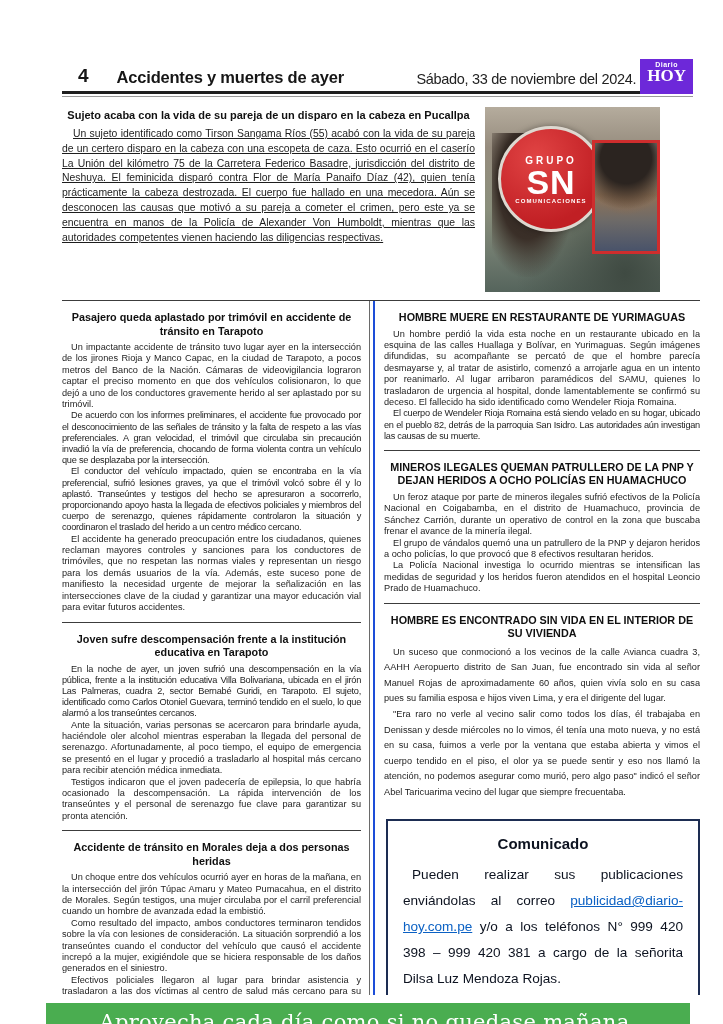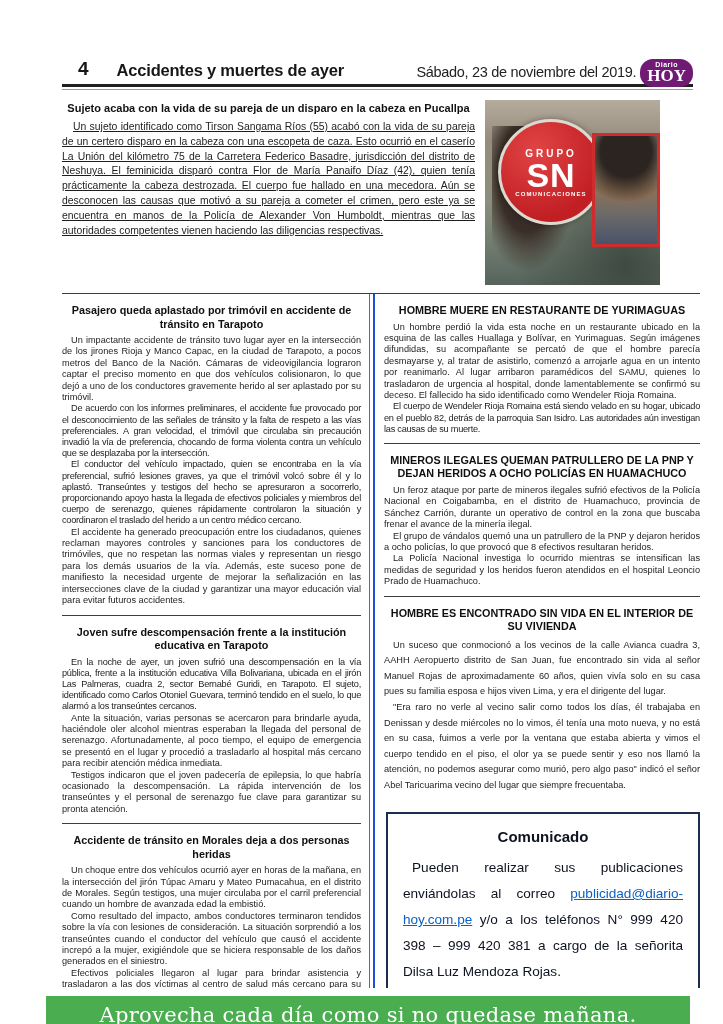--- a/index.html
+++ b/index.html
@@ -5,22 +5,22 @@
   * { margin:0; padding:0; box-sizing:border-box; }
   html,body { width:723px; height:1024px; background:#fff; overflow:hidden; }
   body { font-family:"Liberation Sans", sans-serif; color:#1d1d1d; }
   .page { width:723px; height:1024px; position:relative; background:#fff; }
 
   
   .header { padding-top:52px; margin:0 30px 0 78px; display:flex; align-items:flex-end; }
   .pagenum { font-size:19px; font-weight:bold; color:#161616; margin-right:28px; }
   .section { font-size:16.5px; font-weight:bold; color:#161616; letter-spacing:-0.2px; }
   .date { margin-left:auto; font-size:14.5px; color:#222; letter-spacing:-0.3px; }
-  .logo { display:inline-block; background:#701a75; color:#fff; text-align:center;
-          padding:2px 7px 3px; margin-left:4px; position:relative; top:7px;border-radius:13px; }
+  .logo { display:inline-block; background:#6d28d9; color:#fff; text-align:center;
+          padding:2px 7px 10px; margin-left:4px; position:relative; top:7px; }
   .logo-top { display:block; font-size:7px; font-weight:bold; letter-spacing:0.5px; }
   .logo-main { display:block; font-family:"Liberation Serif", serif; font-weight:bold; font-size:17px; line-height:16px; }
   .header-rule  { margin:4px 30px 0 62px; height:3px; background:#1f1f1f; }
   .header-rule2 { margin:2px 30px 0 62px; height:1px; background:#9a9a9a; }
 
   
   .lead { margin:10px 63px 0 62px; display:flex; gap:10px; }
   .lead-text { width:413px; }
   .lead-title { font-size:11px; font-weight:bold; text-align:center; margin:2px 0 6px; color:#111; }
   .lead-body { font-size:10.4px; line-height:14.8px; text-align:justify; text-indent:11px; color:#1d1d1d;text-decoration:underline; }
@@ -66,21 +66,21 @@
   .banner span { font-family:"DejaVu Serif", serif; font-weight:normal; font-size:21px; color:#ffffff; letter-spacing:0.3px; }
 </style>
 </head>
 <body>
 
 <div class="page">
 
   <header class="header">
     <span class="pagenum">4</span>
     <span class="section">Accidentes y muertes de ayer</span>
-    <span class="date">Sábado, 23 de noviembre del 2019.</span>
+    <span class="date">Sábado, 33 de noviembre del 2024.</span>
     <span class="logo">
       <span class="logo-top">Diario</span>
       <span class="logo-main">HOY</span>
     </span>
   </header>
   <div class="header-rule"></div>
   <div class="header-rule2"></div>
 
   <section class="lead">
     <div class="lead-text">

